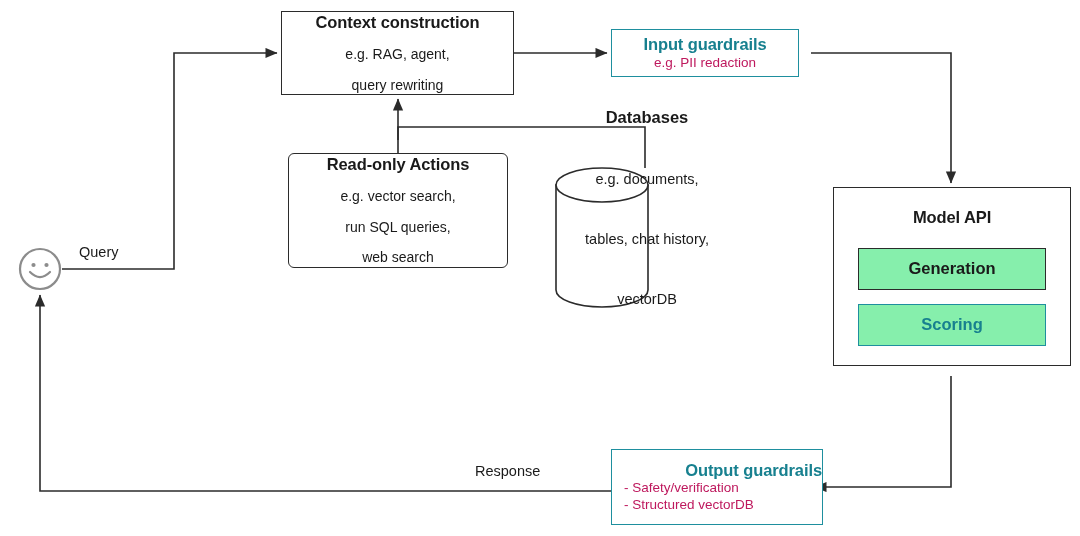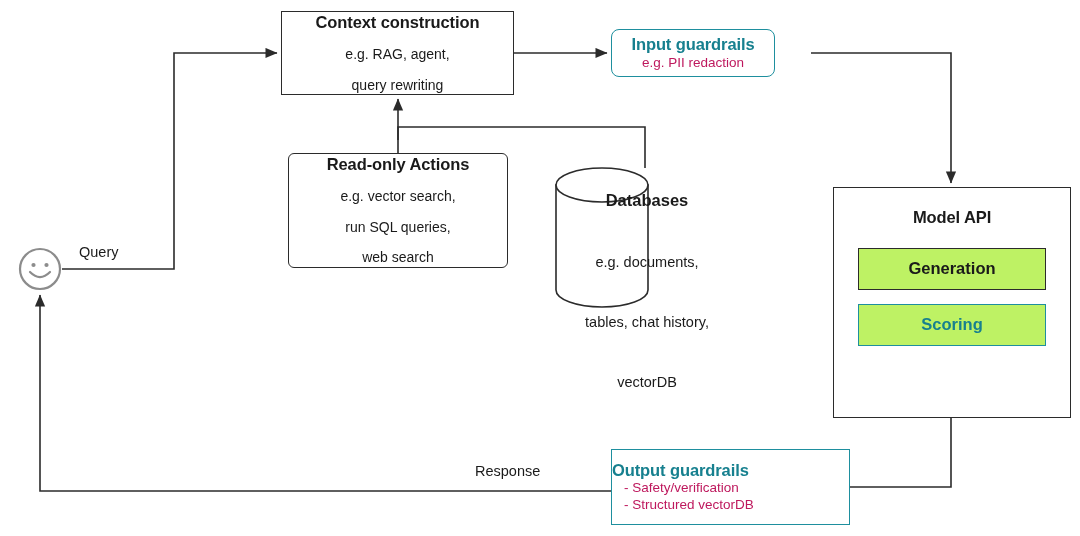--- a/index.html
+++ b/index.html
@@ -57,87 +57,86 @@
   }
   #ctx-construction {
     left: 281px;
     top: 11px;
     width: 233px;
     height: 84px;
   }
   #input-guardrails {
     left: 611px;
     top: 29px;
-    width: 164px;
+    width: 188px;
     height: 48px;
     justify-content: center;
-    border-radius: 8px;
   }
   #input-guardrails .title { font-size: 16.5px; }
   #input-guardrails .sub { font-size: 13.5px; }
   #read-only-actions {
     left: 288px;
     top: 153px;
     width: 220px;
     height: 115px;
     border-radius: 6px;
   }
   #db-node {
     position: absolute;
     left: 552px;
     top: 168px;
     width: 190px;
     height: 140px;
     display: flex;
     flex-direction: column;
     align-items: center;
-    justify-content: flex-start;
+    justify-content: flex-end;
     text-align: center;
     line-height: 1.25;
   }
   #db-node .dbtext {
     position: relative;
     z-index: 2;
     padding-top: 22px;
   }
   #db-node .title { font-weight: bold; font-size: 16.5px; }
   #db-node .sub { font-size: 14.5px; margin-top: 42px; }
   #model-api {
     left: 833px;
     top: 187px;
     width: 238px;
-    height: 231px;
+    height: 179px;
     justify-content: flex-start;
     padding-top: 19px;
   }
   #model-api .title { font-size: 16.5px; }
   .inner-box {
     box-sizing: border-box;
     width: 188px;
     height: 42px;
     border: 1.6px solid #2b2b2b;
-    background: #bef264;
+    background: #86efac;
     display: flex;
     align-items: center;
     justify-content: center;
     font-weight: bold;
     font-size: 16.5px;
   }
   .inner-box.teal {
     border-color: #1e8f9e;
     color: #17808f;
   }
   #generation { margin-top: 20px; }
   #scoring { margin-top: 14px; }
   #output-guardrails {
     left: 611px;
     top: 449px;
-    width: 239px;
+    width: 212px;
     height: 76px;
-    align-items: flex-start;
+    align-items: flex-end;
     justify-content: center;
   }
   #output-guardrails .title { font-size: 16.5px; }
   #output-guardrails .sub {
     font-size: 13.5px;
     align-self: flex-start;
     padding-left: 12px;
   }
   .edge-label {
     position: absolute;

